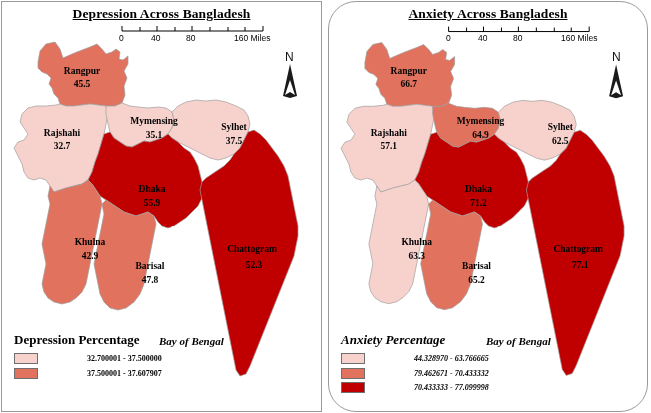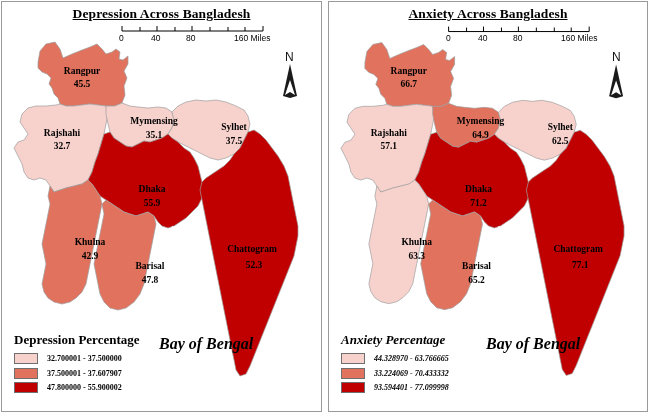--- a/index.html
+++ b/index.html
@@ -1,31 +1,31 @@
 <!DOCTYPE html>
 <html><head>
 <meta charset="utf-8">
 <style>
   html,body{margin:0;padding:0;background:#ffffff;}
   body{width:651px;height:413px;font-family:"Liberation Serif",serif;overflow:hidden;}
   .figure{position:relative;width:651px;height:413px;background:#ffffff;display:flex;}
   .panel{position:relative;background:#ffffff;border:1px solid #9a9a9a;box-sizing:border-box;}
   .panel-left{width:321px;height:411px;margin:1px 0 0 1px;}
-  .panel-right{width:320px;height:411px;margin:1px 1px 16px 6px;}
+  .panel-right{width:320px;height:411px;margin:1px 1px 16px 6px;border-radius:28px;}
   .map-title{position:absolute;top:4px;left:0;width:100%;text-align:center;
     font-family:"Liberation Serif",serif;font-weight:bold;font-size:13.5px;color:#000;
     text-decoration:underline;letter-spacing:.1px;}
   .mapsvg{position:absolute;top:0;left:0;}
   .sb-label{position:absolute;font-family:"Liberation Sans",sans-serif;font-size:8.5px;color:#000;white-space:nowrap;}
   .north-n{position:absolute;font-family:"Liberation Sans",sans-serif;font-size:12px;color:#111;}
   .bay{position:absolute;font-family:"Liberation Serif",serif;font-style:italic;font-weight:bold;
-    font-size:16px;color:#000;}
+    font-size:11px;color:#000;}
   .legend{position:absolute;}
   .legend-title{font-family:"Liberation Serif",serif;font-weight:bold;font-size:13px;color:#000;margin-bottom:4px;}
-  .legend-row{display:flex;align-items:center;height:13px;margin-bottom:1.5px;}
+  .legend-row{display:flex;align-items:center;height:13px;margin-bottom:1.5px;gap:40px;}
   .legend-swatch{width:24px;height:11px;border:1px solid #6f6f6f;box-sizing:border-box;}
   .legend-text{font-family:"Liberation Serif",serif;font-weight:bold;font-size:8px;color:#000;margin-left:9px;white-space:nowrap;}
   .rlabel{font-family:"Liberation Serif",serif;font-weight:bold;font-size:9.5px;fill:#000;text-anchor:middle;}
   .rvalue{font-family:"Liberation Serif",serif;font-weight:bold;font-size:9.5px;fill:#000;text-anchor:middle;}
 </style>
 </head>
 <body>
 
 <div class="figure">
 
@@ -135,24 +135,20 @@
 
     <div class="legend" style="left:12px;top:330px;">
       <div class="legend-title">Depression Percentage</div>
       <div class="legend-row">
         <span class="legend-swatch" style="background: rgb(247, 210, 205);"></span>
         <span class="legend-text">32.700001 - 37.500000</span>
       </div>
       <div class="legend-row">
         <span class="legend-swatch" style="background: rgb(224, 114, 94);"></span>
         <span class="legend-text">37.500001 - 37.607907</span>
-      </div>
-      <div class="legend-row">
-        <span class="legend-swatch" style="background: rgb(192, 0, 0);"></span>
-        <span class="legend-text">47.800000 - 55.900002</span>
       </div>
     </div>
   </div>
 
   <div class="panel panel-right">
     <div class="map-title">Anxiety Across Bangladesh</div>
 
     <svg class="mapsvg" width="318" height="409" viewBox="0 0 319 409">
       <g>
         <path class="rg2" d="M36 60 L38 49 L44 42 L53 40 L58 47 L61 56 L70 52 L80 48 L88 45 L95 42 L100 47
@@ -246,22 +242,22 @@
     <div class="bay" style="left:157px;top:333px;">Bay of Bengal</div>
 
     <div class="legend" style="left:12px;top:330px;font-style:italic;">
       <div class="legend-title">Anxiety Percentage</div>
       <div class="legend-row">
         <span class="legend-swatch" style="background: rgb(247, 210, 205);"></span>
         <span class="legend-text">44.328970 - 63.766665</span>
       </div>
       <div class="legend-row">
         <span class="legend-swatch" style="background: rgb(224, 114, 94);"></span>
-        <span class="legend-text">33.224069 - 70.433332</span>
+        <span class="legend-text">79.462671 - 70.433332</span>
       </div>
       <div class="legend-row">
         <span class="legend-swatch" style="background: rgb(192, 0, 0);"></span>
-        <span class="legend-text">93.594401 - 77.099998</span>
+        <span class="legend-text">70.433333 - 77.099998</span>
       </div>
     </div>
   </div>
 
 </div>
 
 </body></html>

